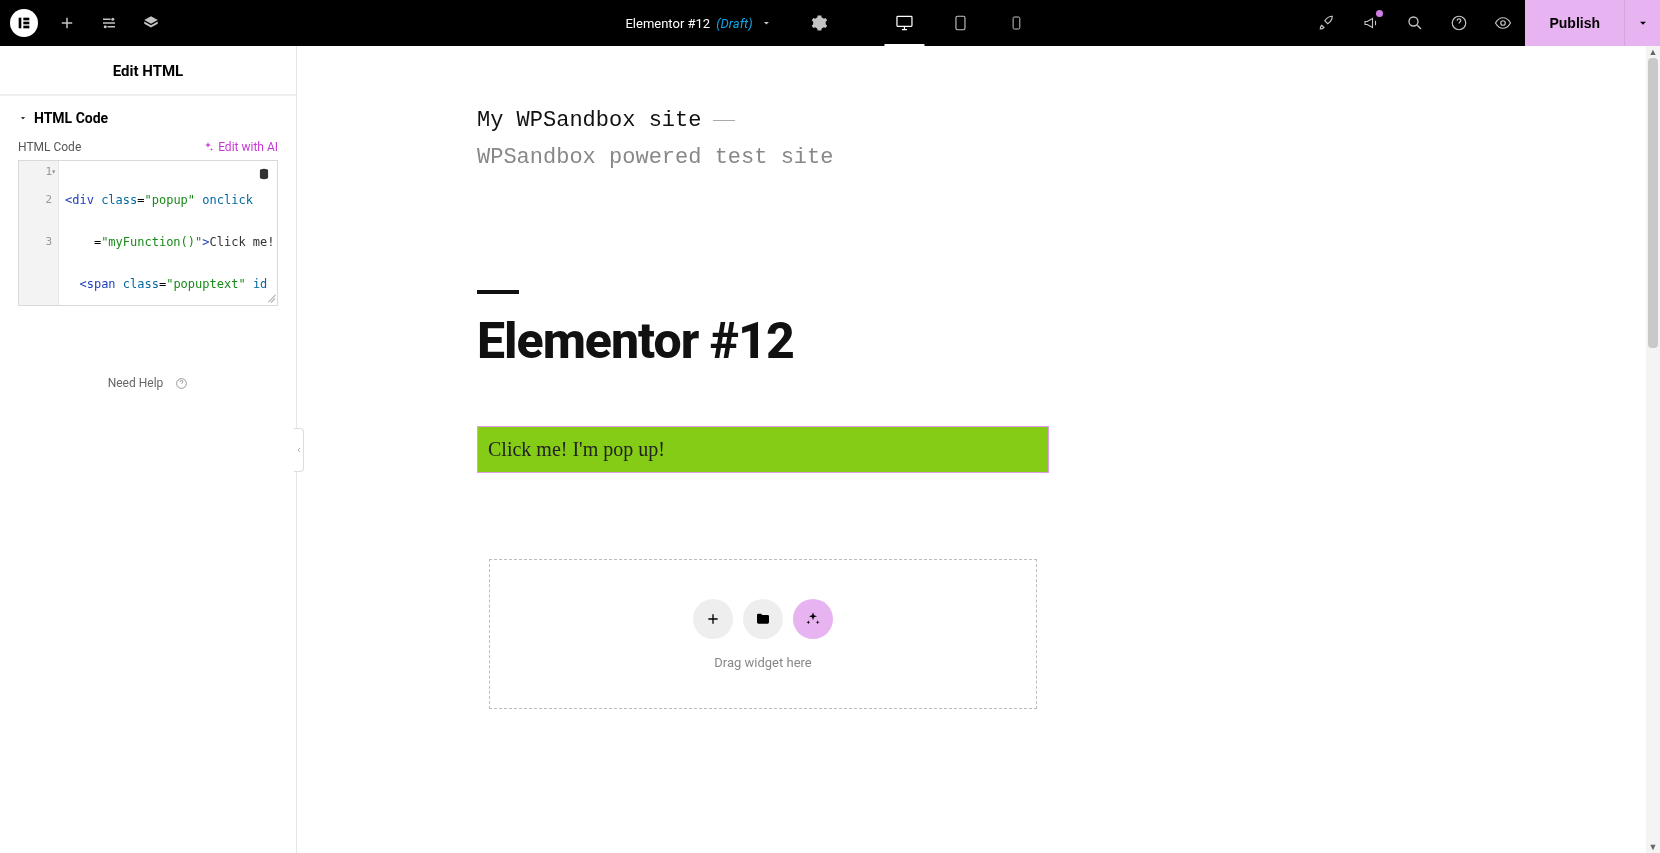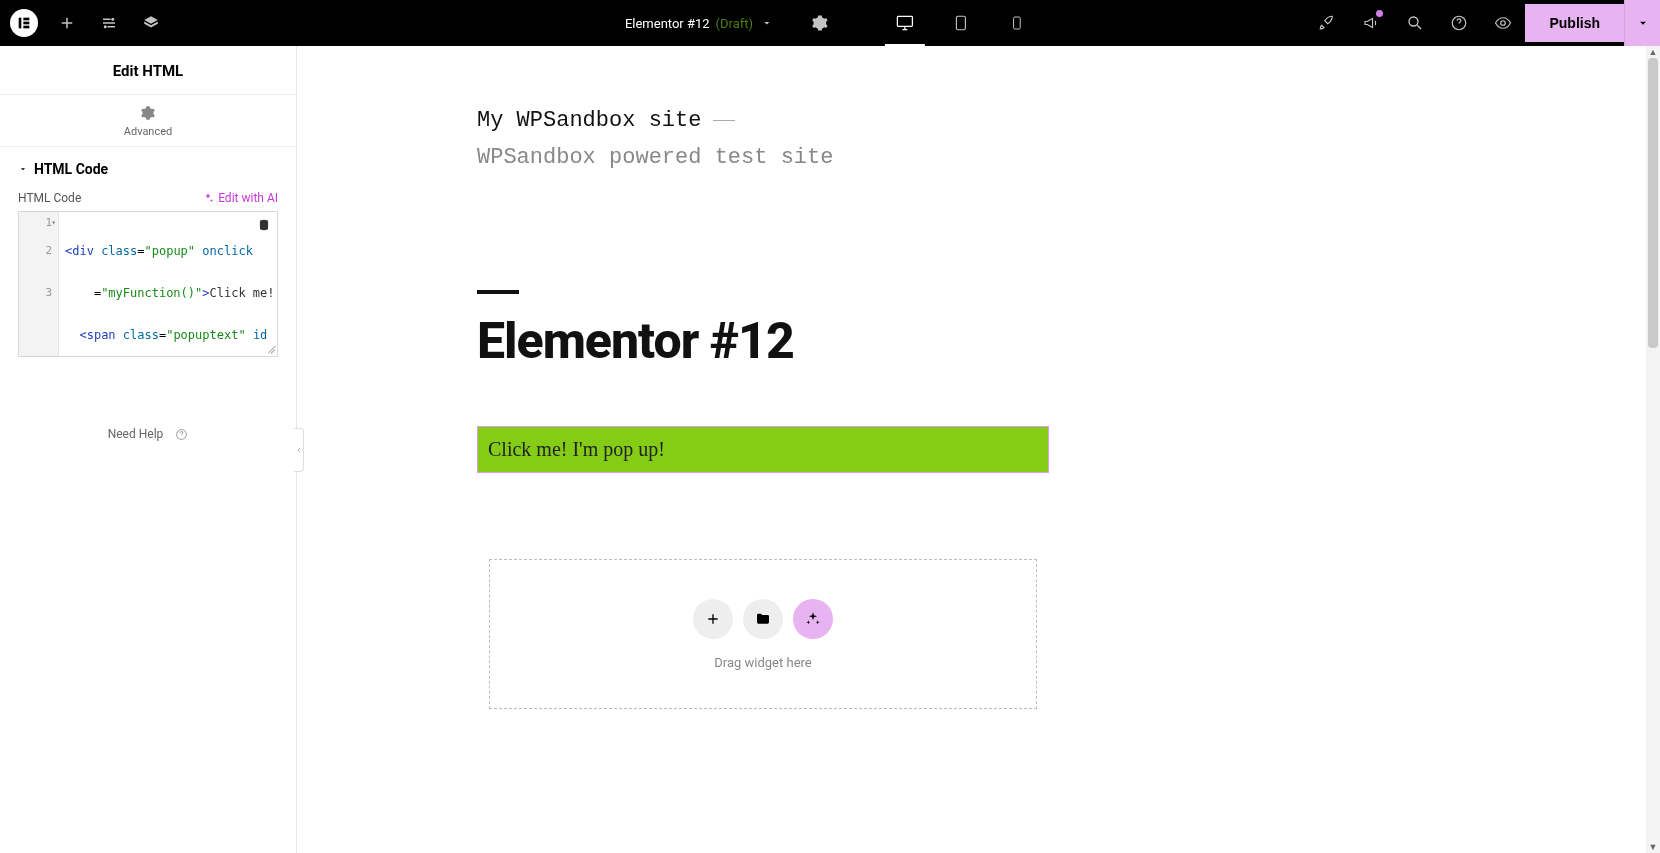--- a/index.html
+++ b/index.html
@@ -8,31 +8,31 @@
 
 .topbar { height: 46px; background: #000; display: flex; align-items: center; color: #fff; }
 .topbar-left { display: flex; align-items: center; gap: 0; }
 .logo-btn { width: 46px; height: 46px; display: flex; align-items: center; justify-content: center; background: #fff; border-radius: 50%; margin: 0 8px 0 10px; width: 28px; height: 28px; }
 .logo-btn svg { width: 16px; height: 16px; }
 .topbar-icon { width: 42px; height: 46px; display: flex; align-items: center; justify-content: center; cursor: pointer; }
 .topbar-icon svg { width: 18px; height: 18px; fill: #c4c4c4; }
 .topbar-center { position: absolute; left: 50%; transform: translateX(-50%); display: flex; align-items: center; gap: 6px; font-size: 13px; }
 .doc-title-wrap { display: flex; align-items: center; gap: 6px; padding: 0 10px; }
 .doc-title { color: #fff; }
-.doc-draft { color: #4d7c0f; }
+.doc-draft { color: #0ea5e9; font-style: italic; }
 .doc-chevron { margin-left: 2px; }
 .settings-icon { margin-left: 10px; }
 .device-group { display: flex; align-items: center; margin-left: 30px; }
 .device-btn { width: 56px; height: 46px; display: flex; align-items: center; justify-content: center; cursor: pointer; position: relative; }
 .device-btn.active::after { content: ""; position: absolute; bottom: 0; left: 8px; right: 8px; height: 2px; background: #fff; }
 .topbar-right { margin-left: auto; display: flex; align-items: center; }
 .right-icon { width: 44px; height: 46px; display: flex; align-items: center; justify-content: center; cursor: pointer; position: relative; }
 .right-icon svg { width: 18px; height: 18px; fill: #c4c4c4; stroke: #c4c4c4; }
 .badge-dot { position: absolute; top: 10px; right: 10px; width: 7px; height: 7px; background: #d27ee8; border-radius: 50%; }
-.publish-btn { background: #e8b3f1; color: #000; font-weight: 600; font-size: 14px; height: 38px; padding: 0 24px; border: none; cursor: pointer; }
+.publish-btn { background: #e8b3f1; color: #000; font-weight: 600; font-size: 14px; height: 46px; padding: 0 24px; border: none; cursor: pointer; }
 .publish-chevron { width: 36px; height: 46px; display: flex; align-items: center; justify-content: center; background: #e8b3f1; border-left: 1px solid rgba(0,0,0,0.08); cursor: pointer; }
 
 
 .main { display: flex; height: calc(100vh - 46px); }
 .sidebar { width: 297px; background: #fff; border-right: 1px solid #e6e6e6; display: flex; flex-direction: column; position: relative; }
 .sidebar-title { text-align: center; font-weight: 700; font-size: 15px; padding: 16px 0 14px; border-bottom: 1px solid #eee; }
 .tabs { display: flex; border-bottom: 1px solid #eee; }
 .tab { flex: 1; display: flex; flex-direction: column; align-items: center; gap: 4px; padding: 10px 0 8px; cursor: pointer; font-size: 11px; color: #666; }
 .tab.active { color: #000; border-bottom: 2px solid #000; margin-bottom: -1px; }
 .tab svg { width: 16px; height: 16px; }
@@ -184,26 +184,20 @@
         </svg>
     </div>
   </div>
 </div>
 
 <div class="main">
 
   <div class="sidebar">
     <div class="sidebar-title">Edit HTML</div>
     <div class="tabs">
-      <div class="tab">
-        <svg viewBox="0 0 24 24">
-            <path d="M12 8a4 4 0 100 8 4 4 0 000-8zm8.4 4a8 8 0 00-.2-1.7l2.1-1.6-2-3.4-2.5 1a8 8 0 00-2.9-1.7L14.5 2h-5l-.4 2.6A8 8 0 006.2 6.3l-2.5-1-2 3.4 2.1 1.6A8 8 0 003.6 12a8 8 0 00.2 1.7l-2.1 1.6 2 3.4 2.5-1a8 8 0 002.9 1.7l.4 2.6h5l.4-2.6a8 8 0 002.9-1.7l2.5 1 2-3.4-2.1-1.6c.1-.6.2-1.1.2-1.7z" fill="#888"></path>
-          </svg>
-        <span>Advanced</span>
-      </div>
     </div>
 
     <div class="section-header">
       <svg viewBox="0 0 24 24">
           <path d="M7 10l5 5 5-5z" fill="#000"></path>
         </svg>
       <span>HTML Code</span>
     </div>
 
     <div class="field-label-row">

